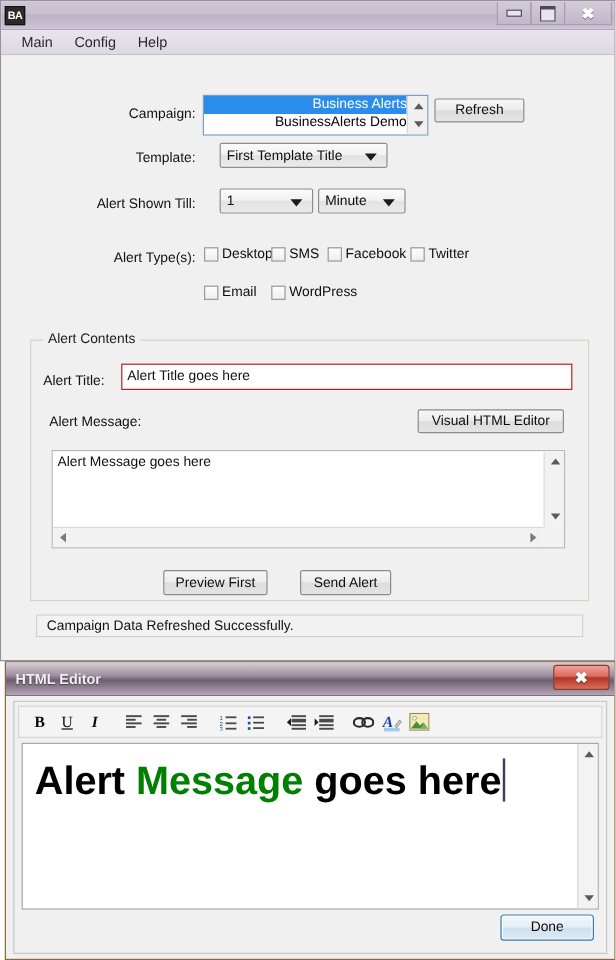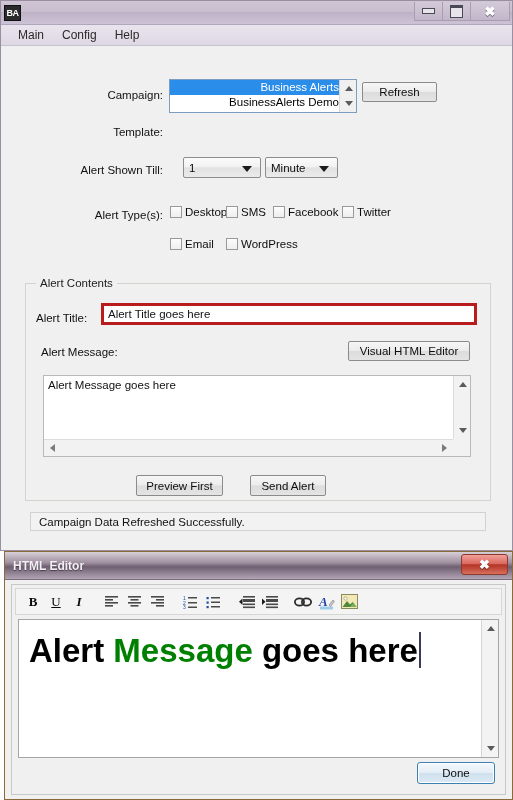--- a/index.html
+++ b/index.html
@@ -228,21 +228,21 @@
     background: linear-gradient(to bottom, #fdfdfd, #eeeeee);
     margin-right: 3px;
     box-sizing: border-box;
     flex: none;
   }
 
   
   .textinput {
     position: absolute;
     background: #ffffff;
-    border: 3px solid #b91c1c;
+    border: 1px solid #b91c1c;
     box-sizing: border-box;
     font-size: 11.5px;
     color: #111111;
     padding: 2px 4px;
     display: flex;
     align-items: center;
     font-family: "Liberation Sans", sans-serif;
   }
 
   
@@ -480,20 +480,24 @@
         <div class="sb-arrow" style="position:absolute;bottom:0;left:0;">
             <span class="tri-down"></span>
           </div>
       </div>
     </div>
 
     <div class="btn" style="left:361px; top:36px; width:75px; height:20px;">Refresh</div>
 
     <div class="fld-label" style="left:72px; top:80px; width:90px;">Template:</div>
 
+    <div class="combo" style="left:182px; top:73px; width:140px; height:21px;">
+      <span>First Template Title</span>
+      <span class="cb-arrow"></span>
+    </div>
 
     <div class="fld-label" style="left:50px; top:118px; width:112px;">Alert Shown Till:</div>
 
     <div class="combo" style="left:182px; top:111px; width:78px; height:21px;">
       <span>1</span>
       <span class="cb-arrow"></span>
     </div>
 
     <div class="combo" style="left:264px; top:111px; width:73px; height:21px;">
       <span>Minute</span>

